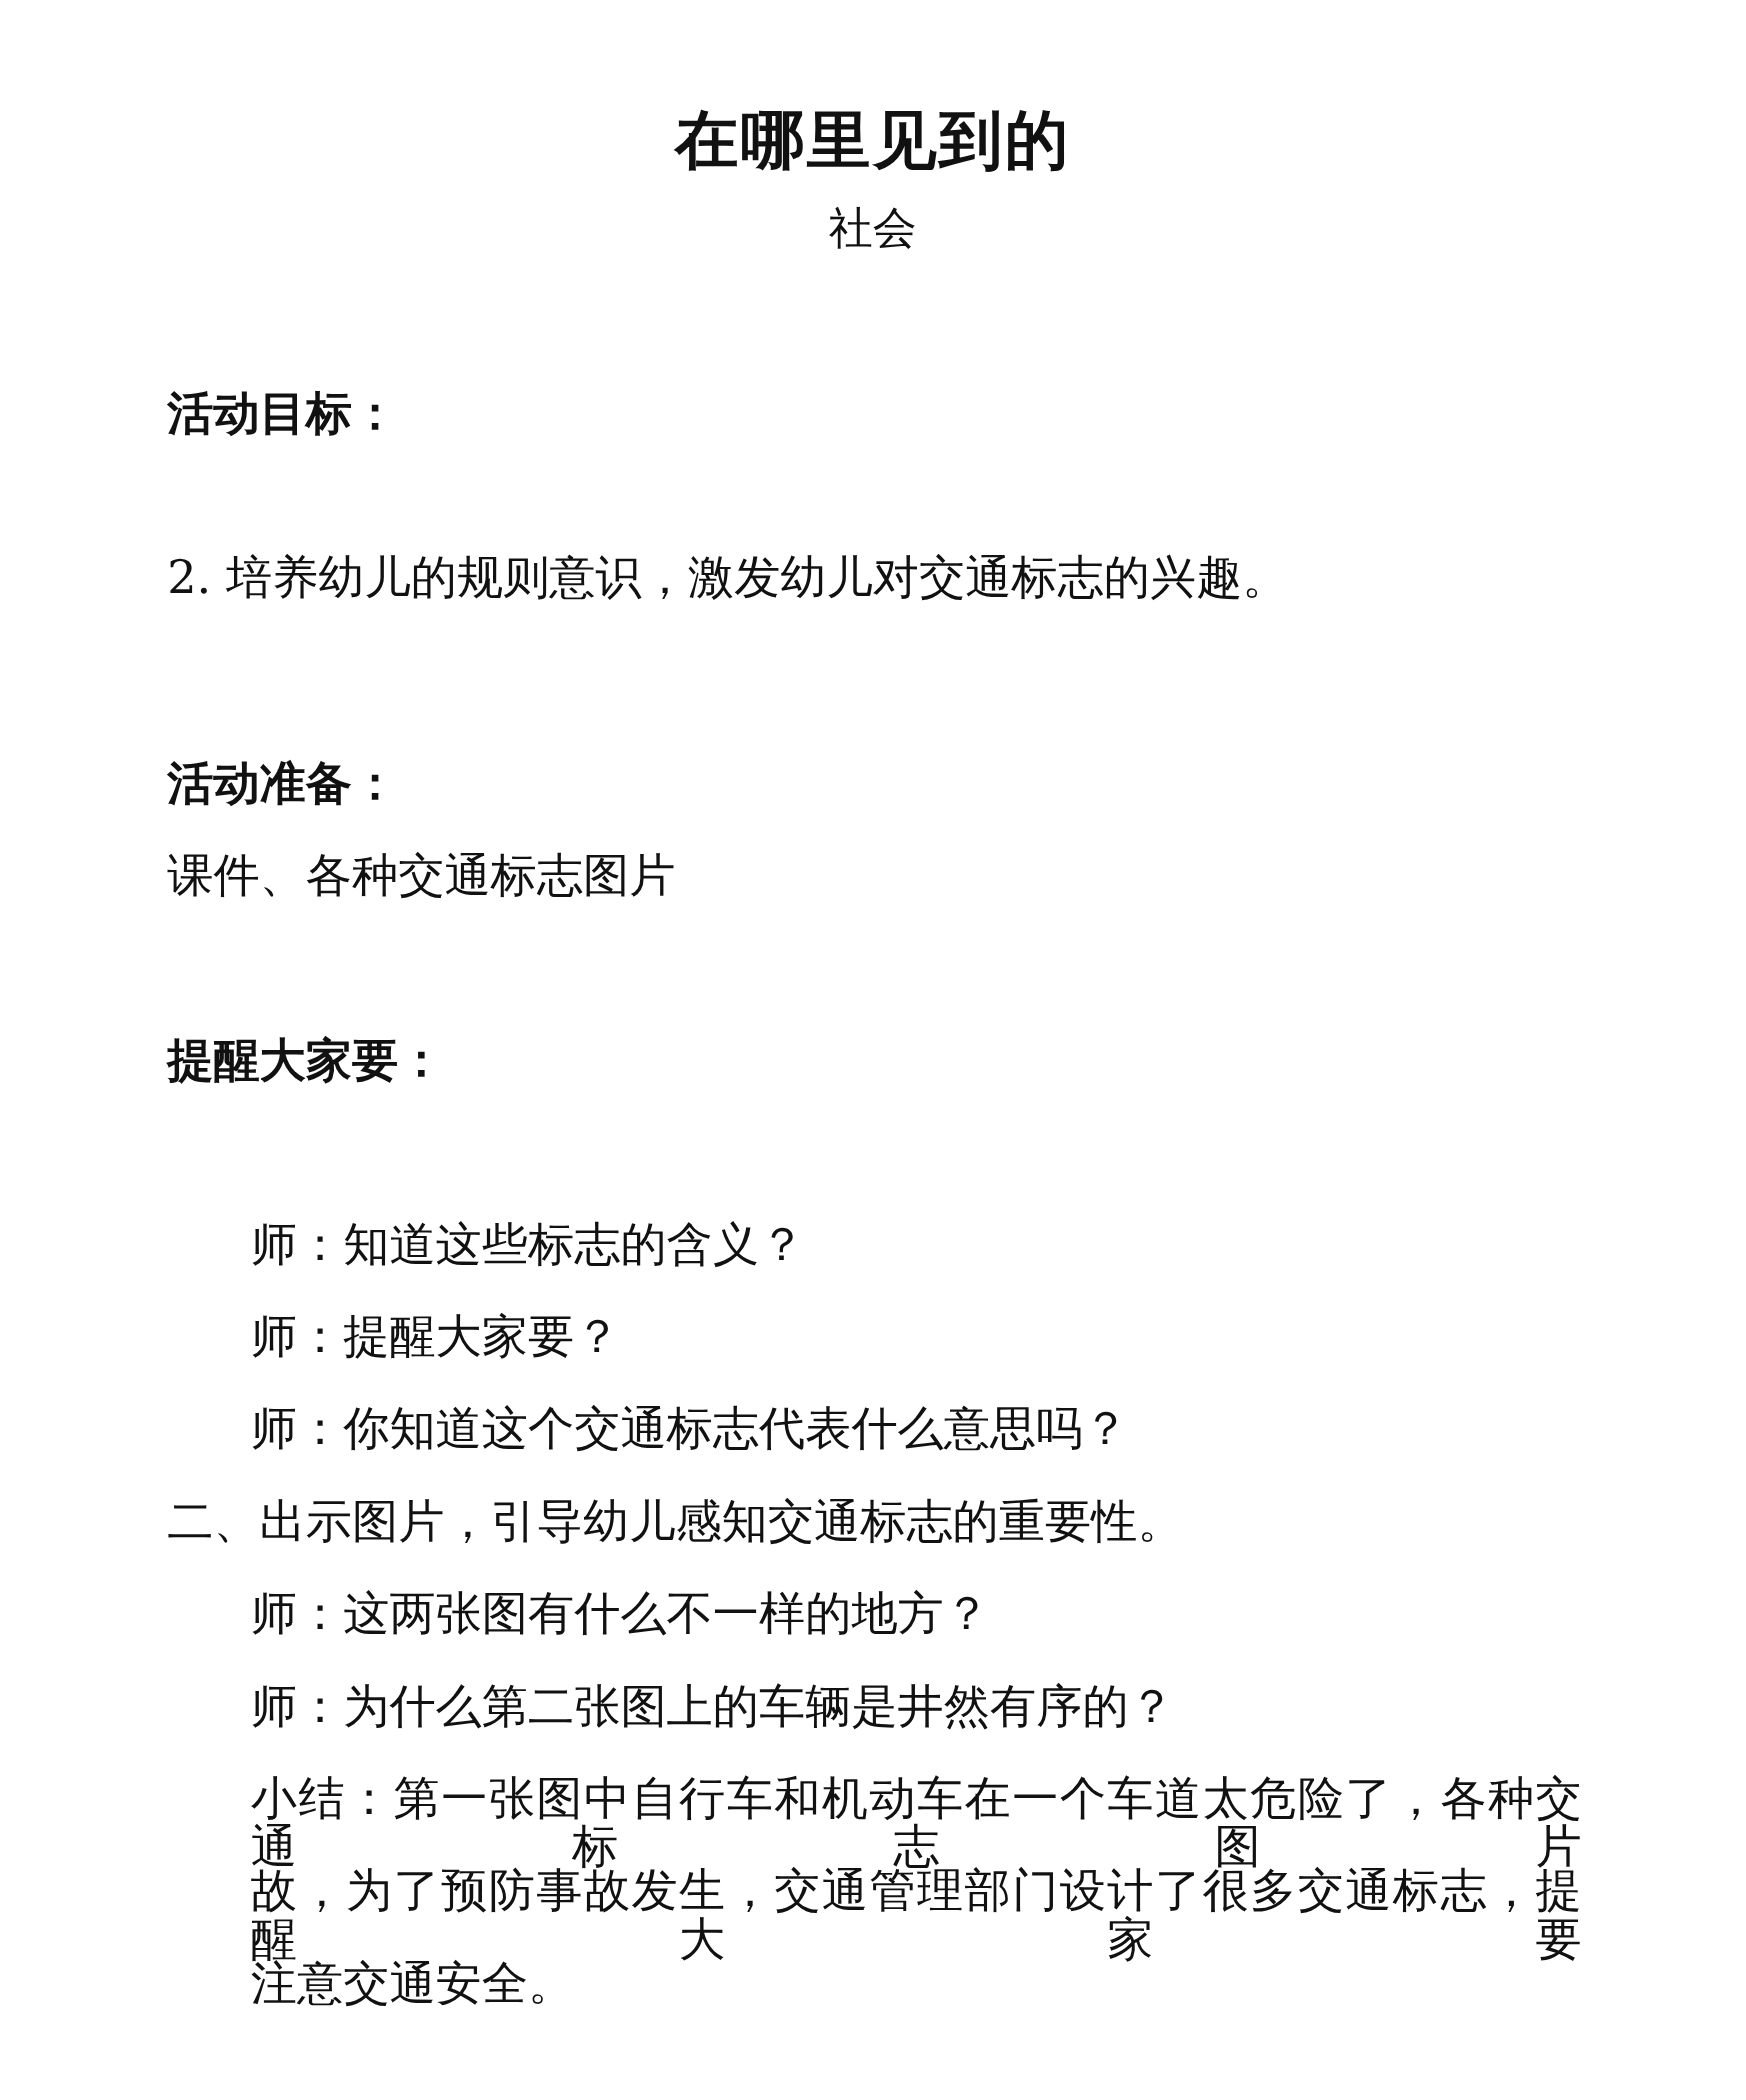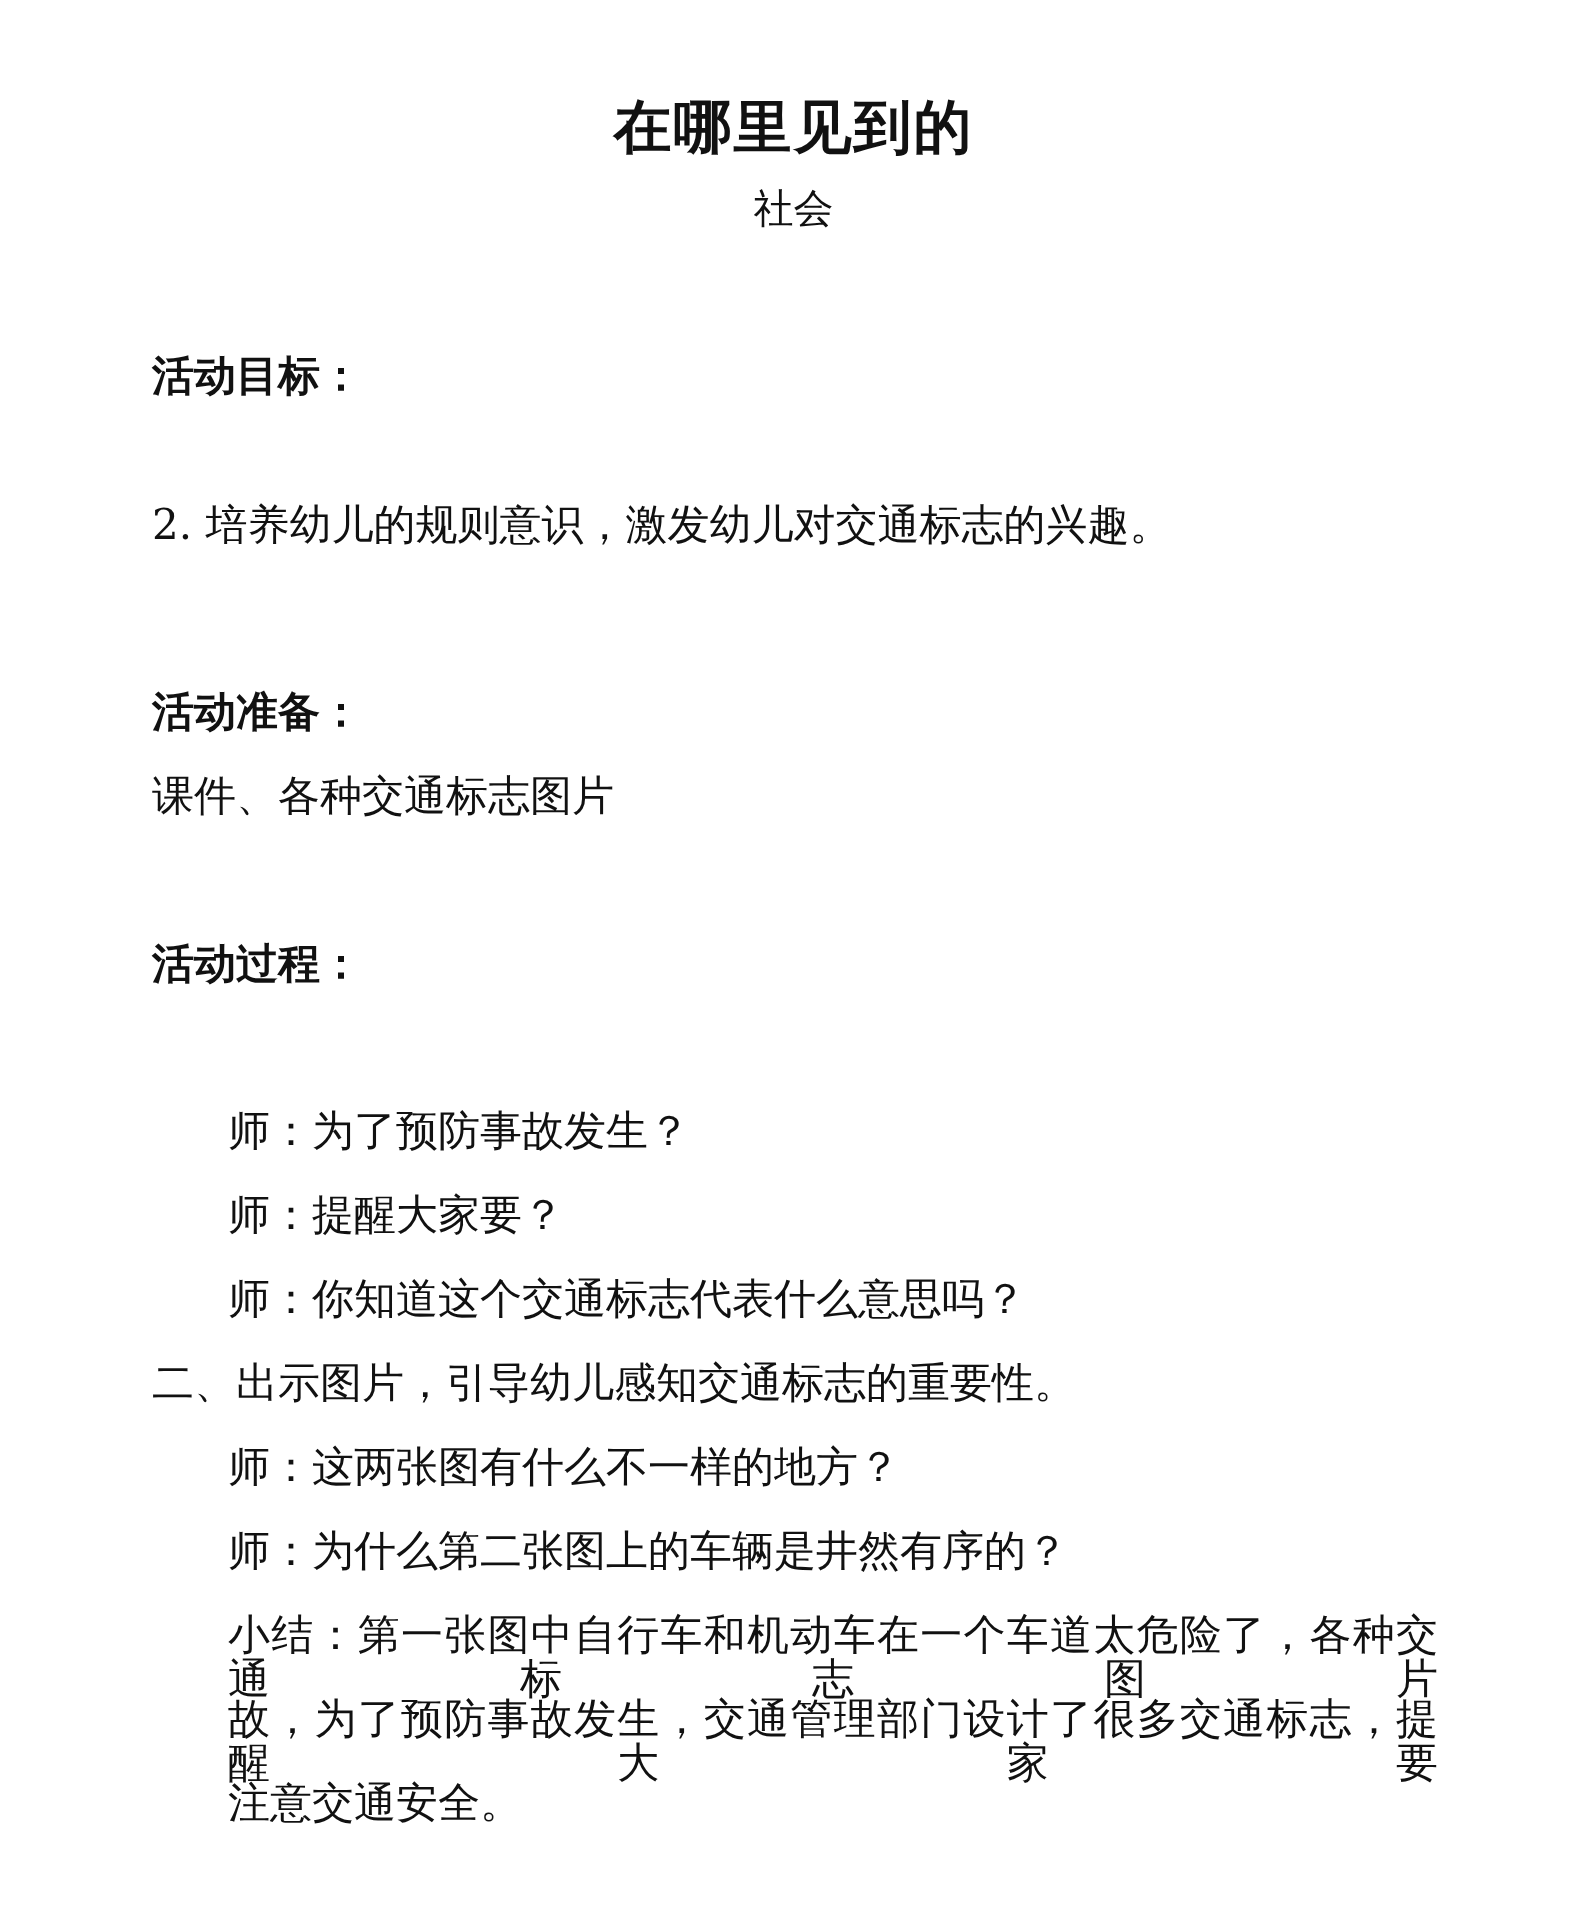--- a/index.html
+++ b/index.html
@@ -66,23 +66,23 @@
 
   <div class="title">在哪里见到的</div>
   <div class="subtitle">社会</div>
 
   <div class="line heading" style="top:354px;">活动目标：</div>
   <div class="line" style="top:503px;">2. 培养幼儿的规则意识，激发幼儿对交通标志的兴趣。</div>
 
   <div class="line heading" style="top:690px;">活动准备：</div>
   <div class="line" style="top:774px;">课件、各种交通标志图片</div>
 
-  <div class="line heading" style="top:942px;">活动过程：</div>
+  <div class="line heading" style="top:942px;">提醒大家要：</div>
 
-  <div class="line indent" style="top:1109px;">师：为了预防事故发生？</div>
+  <div class="line indent" style="top:1109px;">师：知道这些标志的含义？</div>
   <div class="line indent" style="top:1193px;">师：提醒大家要？</div>
   <div class="line indent" style="top:1277px;">师：你知道这个交通标志代表什么意思吗？</div>
 
   <div class="line" style="top:1361px;">二、出示图片，引导幼儿感知交通标志的重要性。</div>
   <div class="line indent" style="top:1529px;">师：为什么第二张图上的车辆是井然有序的？</div>
   <div class="line indent" style="top:1445px;">师：这两张图有什么不一样的地方？</div>
 
   <div class="line indent justify" style="top:1613px;">小结：第一张图中自行车和机动车在一个车道太危险了，各种交通标志图片</div>
   <div class="line indent justify" style="top:1697px;">故，为了预防事故发生，交通管理部门设计了很多交通标志，提醒大家要</div>
   <div class="line indent" style="top:1781px;">注意交通安全。</div>

